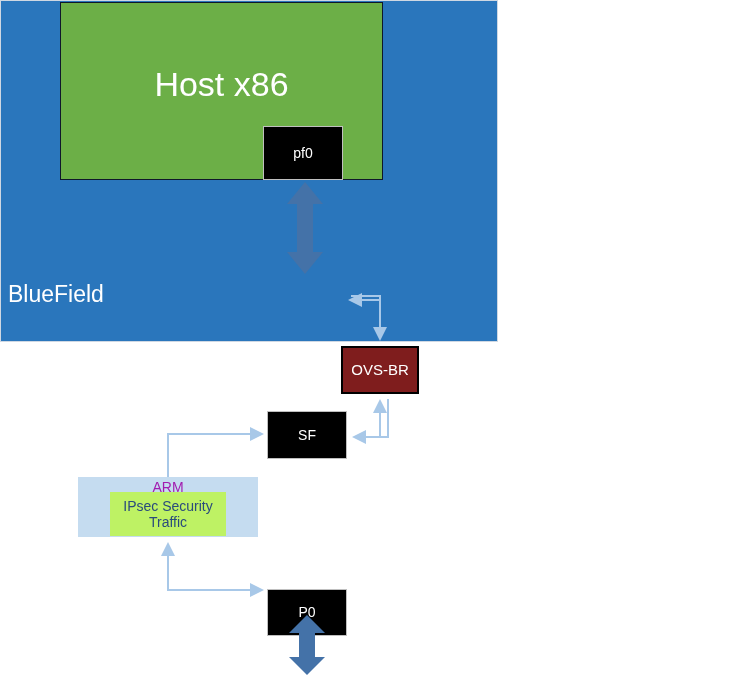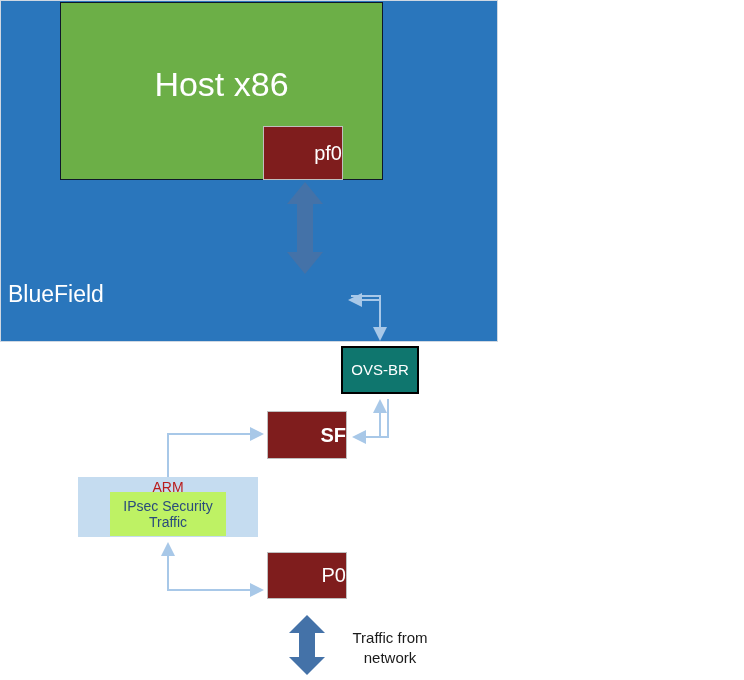--- a/index.html
+++ b/index.html
@@ -55,59 +55,58 @@
     position: absolute;
     left: 8px;
     top: 281px;
     color: #ffffff;
     font-size: 23px;
     white-space: nowrap;
   }
 
   
   .port {
-    background: #7f1d1d;
+    background: #000000;
     border: 1px solid #bfbfbf;
     color: #ffffff;
-    font-size: 20px;
-    justify-content: flex-end;
+    font-size: 14px;
   }
   #pf0-box   { left: 263px; top: 126px; width: 80px; height: 54px; }
   #pf0hpf-box{ left: 263px; top: 275px; width: 80px; height: 47px; }
-  #sf-box    { left: 267px; top: 411px; width: 80px; height: 48px; font-weight: bold; }
-  #p0-box    { left: 267px; top: 552px; width: 80px; height: 47px; }
+  #sf-box    { left: 267px; top: 411px; width: 80px; height: 48px; }
+  #p0-box    { left: 267px; top: 589px; width: 80px; height: 47px; }
 
   
   #ovsbr-box {
     left: 341px;
     top: 346px;
     width: 78px;
     height: 48px;
-    background: #0f766e;
+    background: #7f1d1d;
     border: 2px solid #000000;
     color: #ffffff;
     font-size: 15px;
   }
 
   
   #arm-box {
     left: 78px;
     top: 477px;
     width: 180px;
     height: 60px;
     background: #C5DCF0;
     display: block;
   }
   #arm-label {
     position: absolute;
     left: 78px;
     top: 479px;
     width: 180px;
     text-align: center;
-    color: #b91c1c;
+    color: #a21caf;
     font-size: 14px;
   }
   
   #ipsec-box {
     left: 110px;
     top: 492px;
     width: 116px;
     height: 44px;
     background: #bef264;
     color: #2A4B7C;
@@ -171,24 +170,20 @@
 
   <div class="box" id="ipsec-box">
     <span>IPsec Security</span>
     <span>Traffic</span>
   </div>
 
   <div class="box port" id="p0-box">
     <span>P0</span>
   </div>
 
-  <div id="traffic-label">
-    <span>Traffic from</span><br>
-    <span>network</span>
-  </div>
 
   <svg id="connectors" viewBox="0 0 744 680" xmlns="http://www.w3.org/2000/svg">
     <defs>
       <marker id="arrowhead-light" markerWidth="7" markerHeight="7" refX="6" refY="3.5" orient="auto">
         <polygon points="0 0, 7 3.5, 0 7" fill="#A8C8E8"></polygon>
       </marker>
     </defs>
 
     <g>
       <path d="M 380 335 L 380 300 L 350 300" fill="none" stroke="#A8C8E8" stroke-width="2" marker-end="url(#arrowhead-light)"></path>

